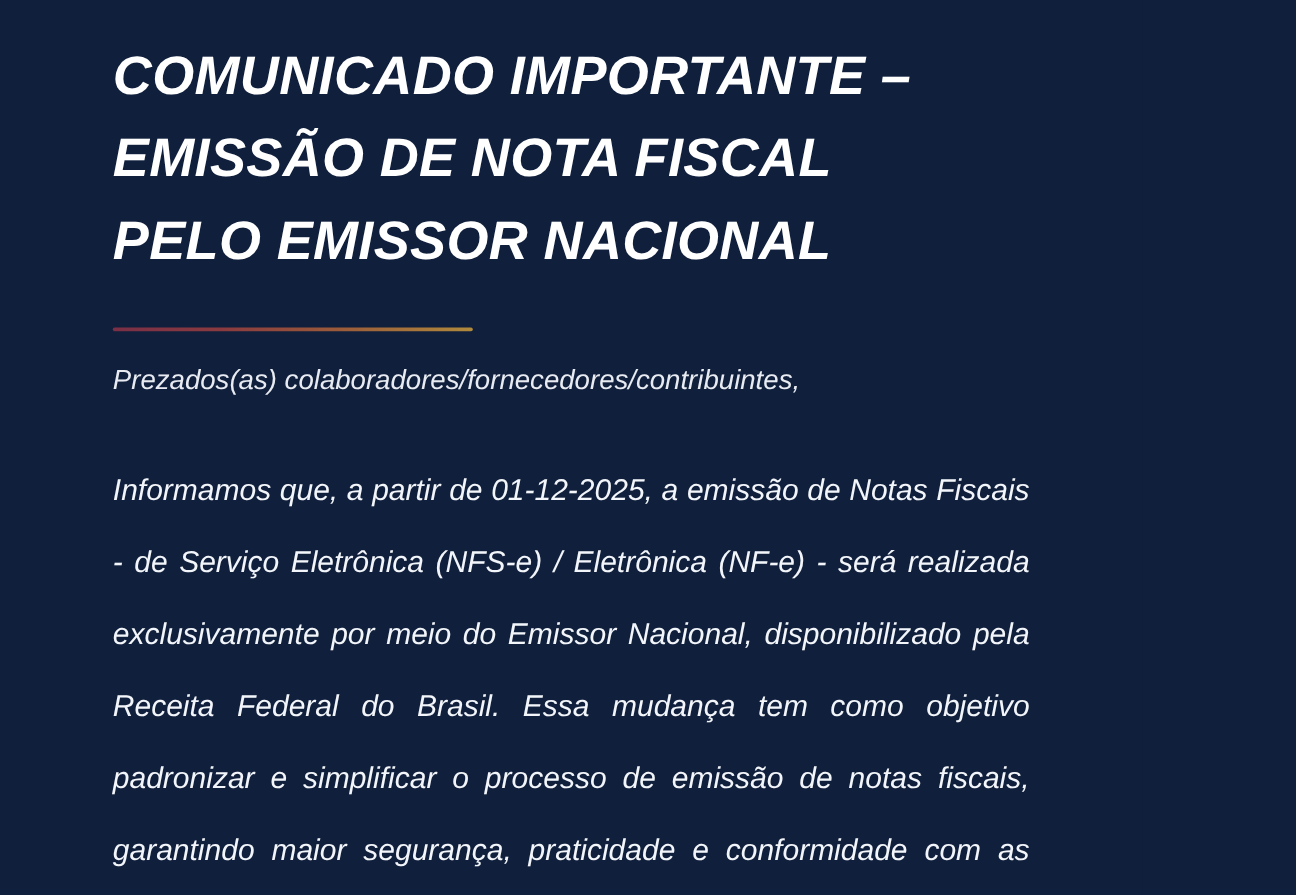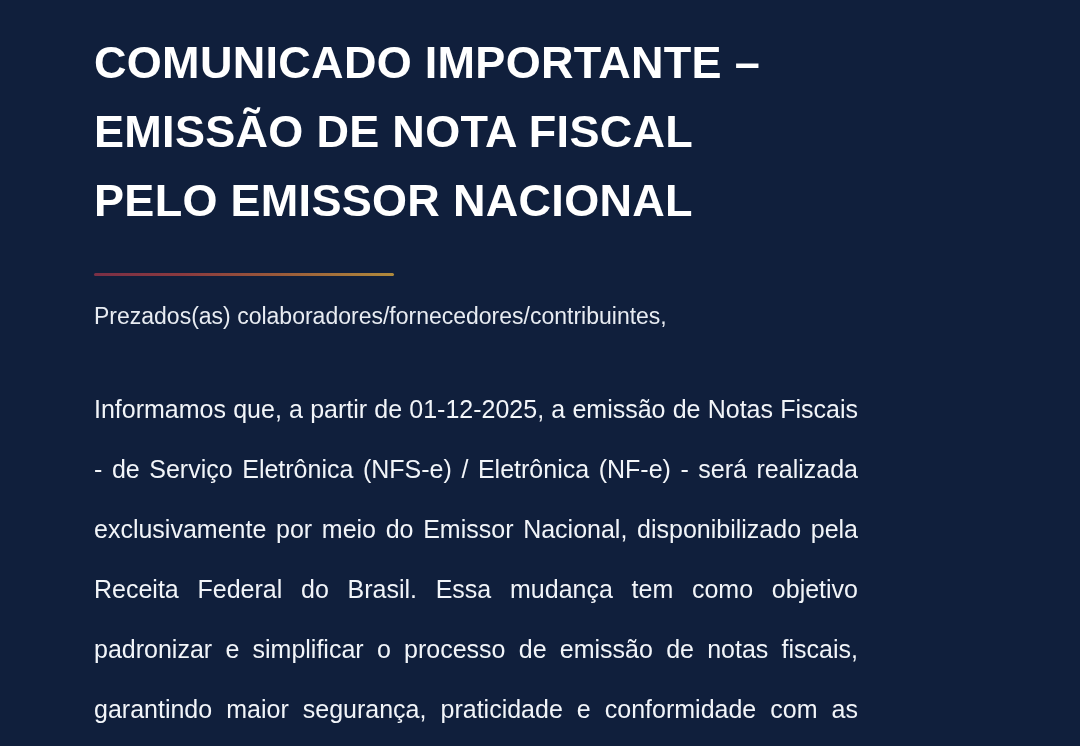--- a/index.html
+++ b/index.html
@@ -14,20 +14,21 @@
     font-family: "Liberation Sans", sans-serif;
     overflow: hidden;
   }
   .page {
     position: relative;
     width: 952px;
     height: 746px;
     box-sizing: border-box;
     padding: 24px 94px 0 94px;
     background: #101f3c;
+    font-style: italic;
   }
   .headline {
     margin: 0;
     padding-top: 4px;
     color: #ffffff;
     font-family: "Liberation Sans", sans-serif;
     font-weight: bold;
     font-size: 45px;
     line-height: 69px;
     letter-spacing: 0.3px;

